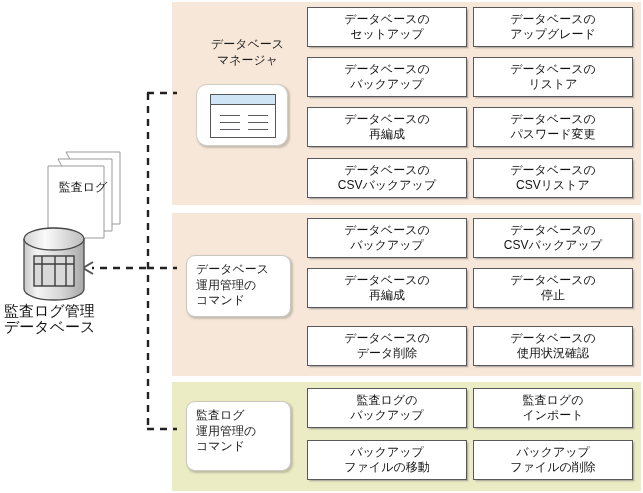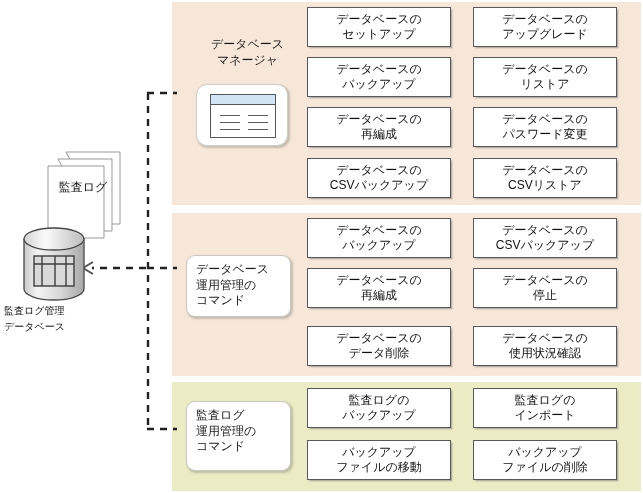--- a/index.html
+++ b/index.html
@@ -96,21 +96,21 @@
   #db-manager-icon .rule {
     position: absolute;
     height: 0;
     border-top: 1.5px solid #5a5a60;
   }
 
   
   .cmd-box {
     position: absolute;
     box-sizing: border-box;
-    width: 144px;
+    width: 160px;
     height: 40px;
     background: #ffffff;
     border: 1.5px solid #58585c;
     box-shadow: 1.5px 1.5px 1.5px rgba(120,120,115,0.5);
     display: flex;
     align-items: center;
     justify-content: center;
     text-align: center;
     font-size: 12px;
     line-height: 15px;
@@ -131,21 +131,21 @@
     left: 22px;
     top: 227px;
     width: 64px;
     height: 76px;
   }
   #db-caption {
     position: absolute;
     left: 4px;
     top: 303px;
     width: 150px;
-    font-size: 10px;
+    font-size: 15px;
     line-height: 15.5px;
     white-space: pre-line;
     color: #111111;
   }
   #docs-caption {
     position: absolute;
     left: 44px;
     top: 180px;
     width: 78px;
     text-align: center;

